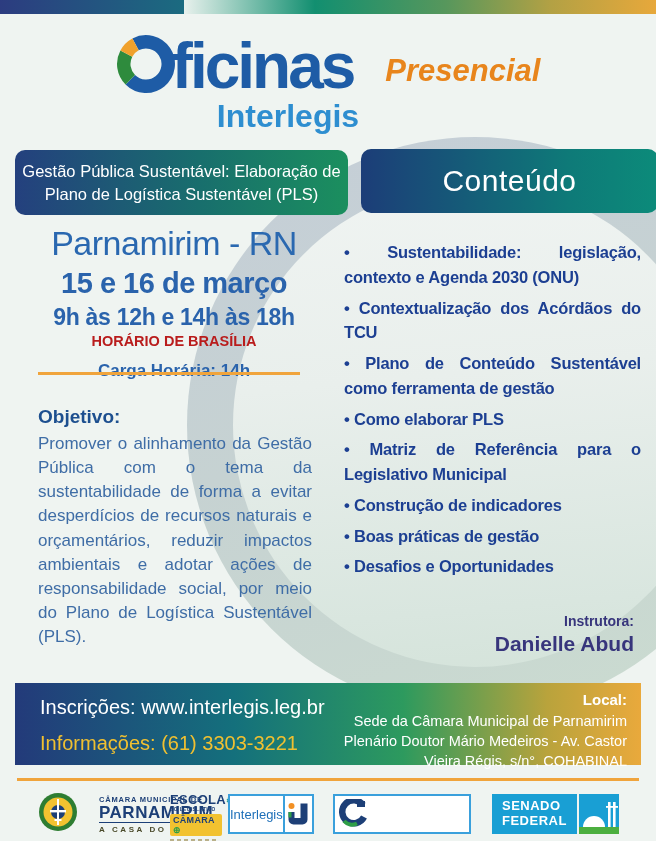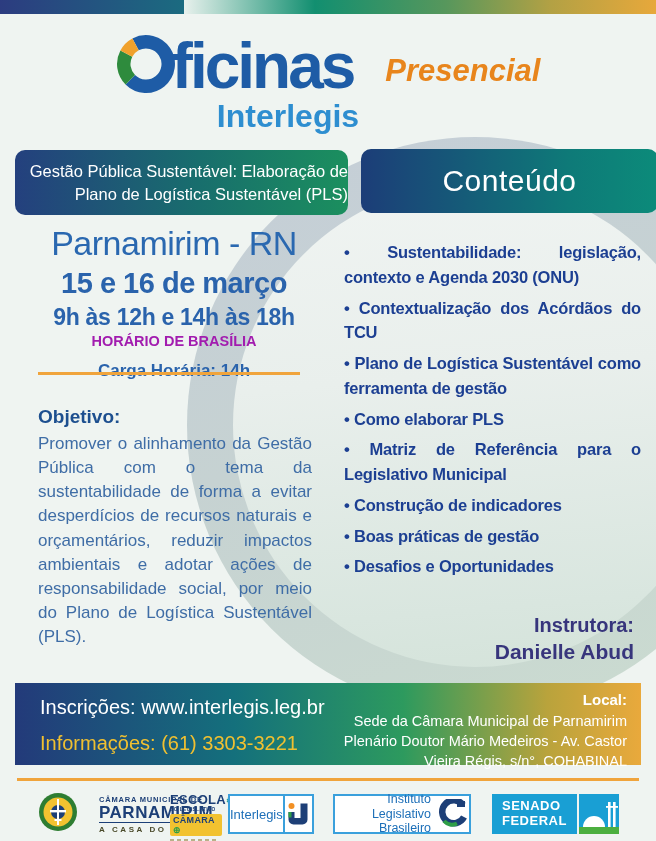--- a/index.html
+++ b/index.html
@@ -38,35 +38,35 @@
   }
   .interlegis-sub{
     position:absolute; top:98px; left:0; width:656px; text-align:center;
     transform:translateX(-40px);
     font-size:32px; font-weight:700; color:#2e8ed0; z-index:2;
   }
   
   .box-left{
     position:absolute; left:15px; top:150px; width:333px; height:65px;
     border-radius:10px; background:linear-gradient(90deg,#24407e 0%,#186e6d 55%,#1b8f5e 100%);
-    color:#fff; display:flex; flex-direction:column; justify-content:center; align-items:flex-end;
+    color:#fff; display:flex; flex-direction:column; justify-content:center; align-items:center;
     font-size:16.5px; line-height:1.35; text-align:center; z-index:2;
   }
   .box-right{
     position:absolute; left:361px; top:149px; width:297px; height:64px;
     border-radius:10px; background:linear-gradient(90deg,#1c3d78 0%,#0e7a78 70%,#0c8b7a 100%);
     color:#fff; display:flex; justify-content:center; align-items:center;
     font-size:30px; letter-spacing:.5px; z-index:2;
   }
   
   .col-left{ position:absolute; left:15px; top:224px; width:318px; z-index:2; text-align:center;}
   .city{ font-size:34px; font-weight:400; color:#2a68b0; letter-spacing:-.5px; }
   .dates{ font-size:29px; font-weight:700; color:#2a63ac; margin-top:4px; letter-spacing:-.5px;}
   .hours{ font-size:23px; font-weight:700; color:#2a63ac; margin-top:4px; letter-spacing:-.3px;}
-  .tz{ font-size:14.5px; font-weight:700; color:#a21caf; margin-top:2px; }
+  .tz{ font-size:14.5px; font-weight:700; color:#b91c1c; margin-top:2px; }
   .workload{ font-size:17px; font-weight:700; color:#2a63ac; margin-top:12px; }
   .rule-orange{
     position:absolute; left:38px; top:372px; width:262px; height:3px;
     background:#f0a43c; z-index:2;
   }
   .objective{ position:absolute; left:38px; top:406px; width:274px; z-index:2; }
   .objective-label{ font-size:19px; font-weight:700; color:#1d4f8f; margin-bottom:4px;}
   .objective-text{
     font-size:17px; color:#3f6da6; line-height:1.42; text-align:justify;
   }
@@ -74,21 +74,21 @@
   .content-list{ position:absolute; left:344px; top:240px; width:297px; z-index:2; }
   .content-item{
     font-size:16.5px; font-weight:700; color:#1c3f92; line-height:1.5;
     text-align:justify; margin-bottom:6px; letter-spacing:-.2px;
   }
   .content-item::before{ content:"•  "; }
   .instructor{
     position:absolute; left:344px; top:612px; width:290px; text-align:right; z-index:2;
     color:#37357c; font-weight:700; line-height:1.3;
   }
-  .instructor .lbl{ font-size:20px; }
+  .instructor .lbl{ font-size:14px; }
   .instructor .nm{ font-size:21px; }
   
   .footer-bar{
     position:absolute; left:15px; top:683px; width:626px; height:82px; z-index:3;
     background:linear-gradient(90deg,#233a7a 0%,#14707c 35%,#2d9a5e 62%,#b9a33c 85%,#e9a93c 100%);
     color:#fff;
   }
   .inscr{ position:absolute; left:25px; top:13px; font-size:20px; }
   .info{ position:absolute; left:25px; top:49px; font-size:20px; color:#f0c030; }
   .local-block{ position:absolute; right:14px; top:7px; text-align:right; font-size:14.5px; line-height:1.38;}
@@ -176,21 +176,21 @@
   <div class="rule-orange"></div>
 
   <div class="objective">
     <div class="objective-label">Objetivo:</div>
     <div class="objective-text">Promover o alinhamento da Gestão Pública com o tema da sustentabilidade de forma a evitar desperdícios de recursos naturais e orçamentários, reduzir impactos ambientais e adotar ações de responsabilidade social, por meio do Plano de Logística Sustentável (PLS).</div>
   </div>
 
   <div class="content-list">
     <div class="content-item">Sustentabilidade: legislação, contexto e Agenda 2030 (ONU)</div>
     <div class="content-item">Contextualização dos Acórdãos do TCU</div>
-    <div class="content-item">Plano de Logística Sustentável como ferramenta de gestão</div>
+    <div class="content-item">Plano de Conteúdo Sustentável como ferramenta de gestão</div>
     <div class="content-item">Como elaborar PLS</div>
     <div class="content-item">Matriz de Referência para o Legislativo Municipal</div>
     <div class="content-item">Construção de indicadores</div>
     <div class="content-item">Boas práticas de gestão</div>
     <div class="content-item">Desafios e Oportunidades</div>
   </div>
 
   <div class="instructor">
     <div class="lbl">Instrutora:</div>
     <div class="nm">Danielle Abud</div>
@@ -244,24 +244,20 @@
       <span class="inter-iconcell">
         <svg width="24" height="26" viewBox="0 0 24 26">
           <circle cx="5.5" cy="5" r="3" fill="#f29024"></circle>
           <path d="M2.5 11 h6 v6 h6 V2.5 h7 v16 a5 5 0 0 1 -5 5 h-9 a5 5 0 0 1 -5 -5 z" fill="#1d3f77"></path>
           <path d="M2.5 11 h3 v5.5 h-3 z" fill="#2f9e47"></path>
         </svg>
       </span>
     </div>
 
     <div class="lbox logo-ilb">
-      <span class="ilb-text">
-        <span>Instituto Legislativo</span><br>
-        <span>Brasileiro</span>
-      </span>
       <span class="ilb-iconcell">
         <svg width="30" height="30" viewBox="0 0 30 30">
           <path d="M26 6 A 11.5 11.5 0 1 0 27 18" fill="none" stroke="#1d3f77" stroke-width="6.5"></path>
           <path d="M7 22 A 11 11 0 0 0 20 24.5" fill="none" stroke="#2f9e47" stroke-width="4"></path>
           <rect x="20" y="2" width="8" height="6" fill="#1d3f77"></rect>
         </svg>
       </span>
     </div>
 
     <div class="logo-senado">

